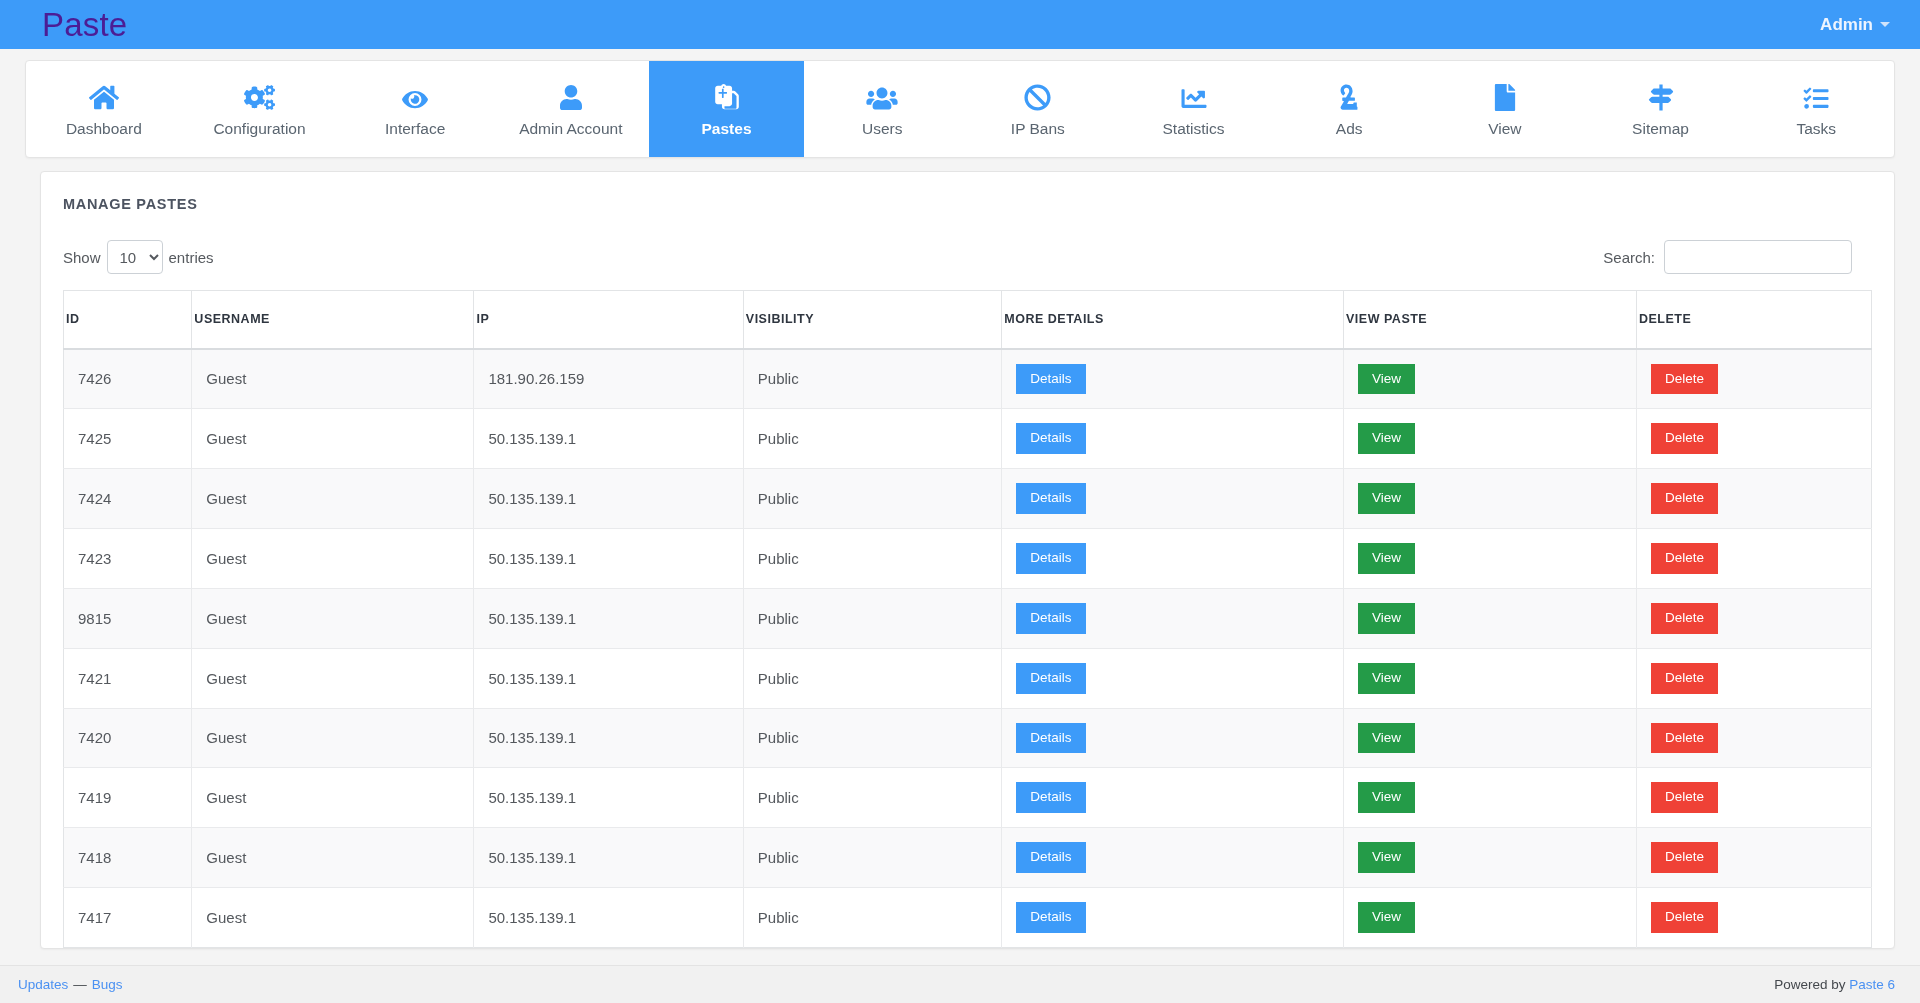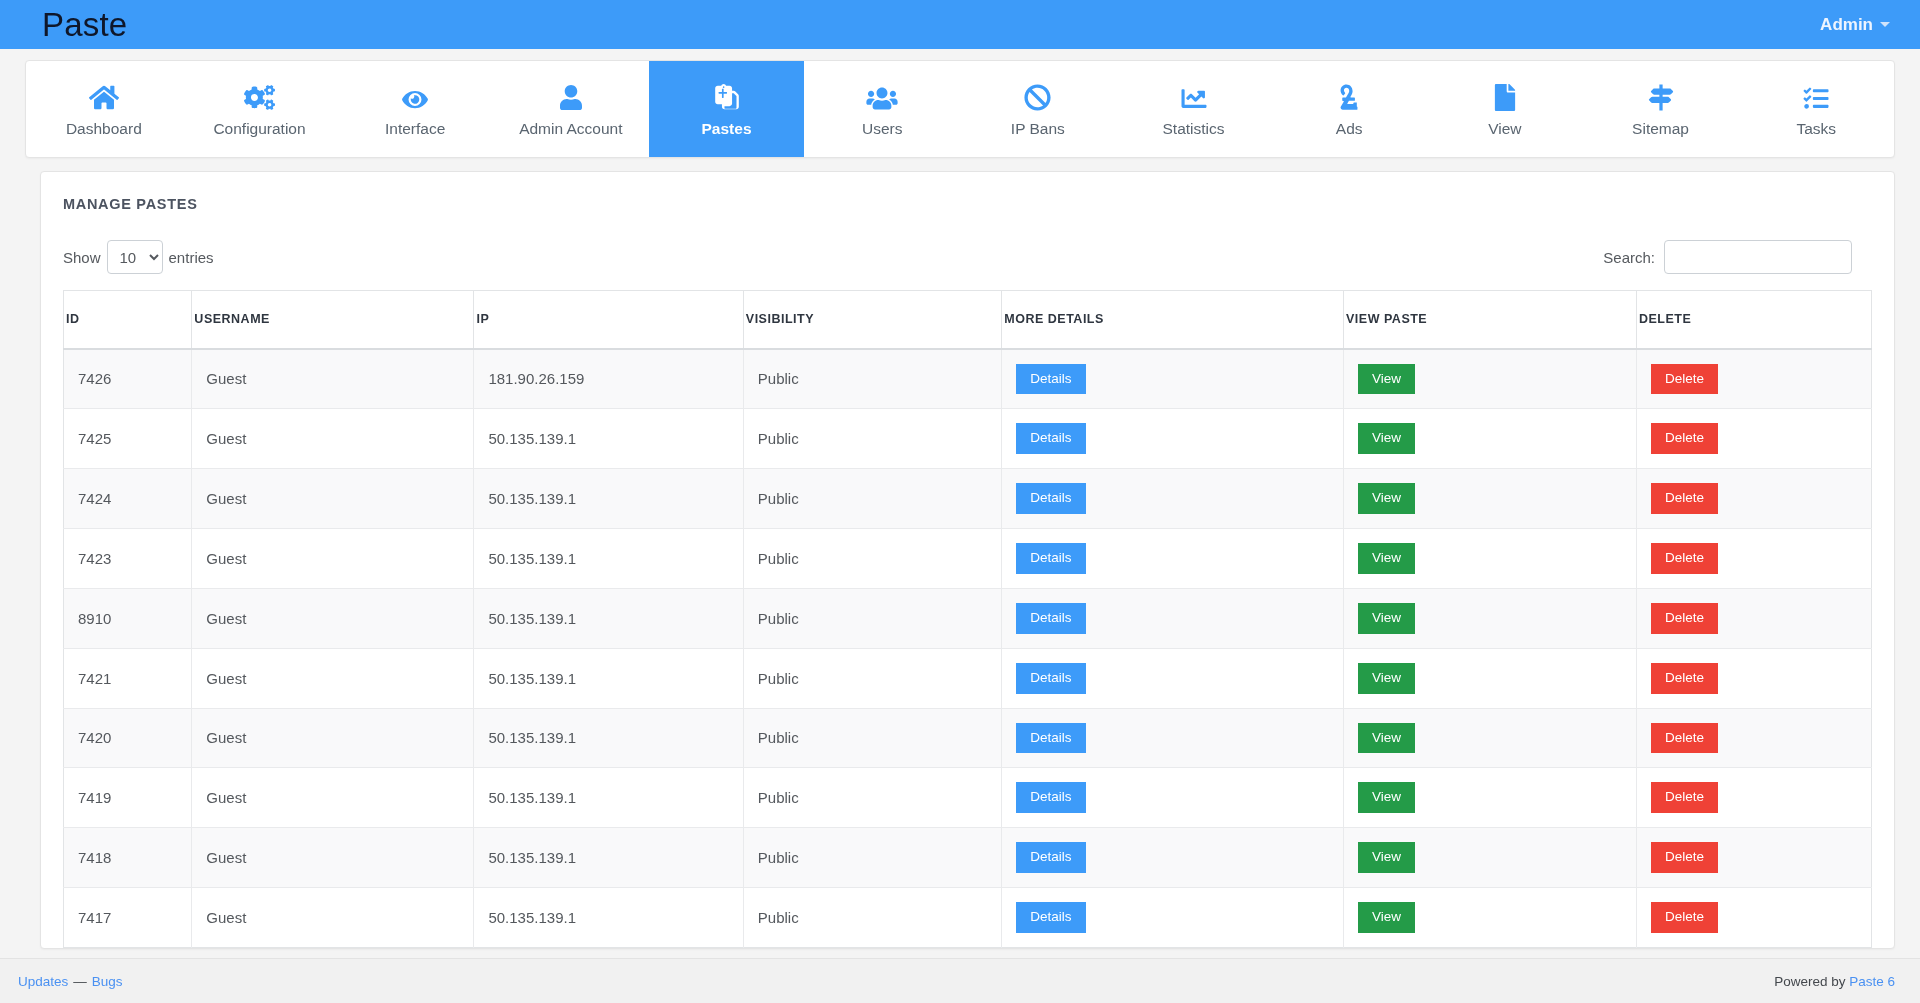--- a/index.html
+++ b/index.html
@@ -13,21 +13,21 @@
   
   .topbar {
     height: 49px;
     background: #3d9bf9;
     display: flex;
     align-items: center;
     justify-content: space-between;
     padding: 0 30px 0 42px;
   }
   .brand {
-    color: #0f172a;
+    color: #4c1d95;
     font-size: 33px;
     font-weight: 400;
     letter-spacing: .2px;
     line-height: 1;
   }
   .admin-menu {
     display: flex;
     align-items: center;
     gap: 7px;
     color: #eef5ff;
@@ -204,21 +204,21 @@
     color: #8b9096;
     min-width: 14px;
     padding: 0 2px;
     cursor: default;
   }
 
   
   .page-footer {
     position: absolute;
     bottom: 0; left: 0; right: 0;
-    height: 45px;
+    height: 38px;
     background: #f1f1f1;
     border-top: 1px solid #e3e3e3;
     display: flex;
     align-items: center;
     justify-content: space-between;
     padding: 0 25px 0 18px;
     font-size: 13.5px;
     color: #44484d;
   }
   .page-footer a { color: #4a91f2; text-decoration: none; cursor: pointer; }
@@ -414,21 +414,21 @@
         <tr>
           <td>7423</td>
           <td>Guest</td>
           <td>50.135.139.1</td>
           <td>Public</td>
           <td><button class="btn btn-details">Details</button></td>
           <td><button class="btn btn-view">View</button></td>
           <td><button class="btn btn-delete">Delete</button></td>
         </tr>
         <tr>
-          <td>8910</td>
+          <td>9815</td>
           <td>Guest</td>
           <td>50.135.139.1</td>
           <td>Public</td>
           <td><button class="btn btn-details">Details</button></td>
           <td><button class="btn btn-view">View</button></td>
           <td><button class="btn btn-delete">Delete</button></td>
         </tr>
         <tr>
           <td>7421</td>
           <td>Guest</td>

